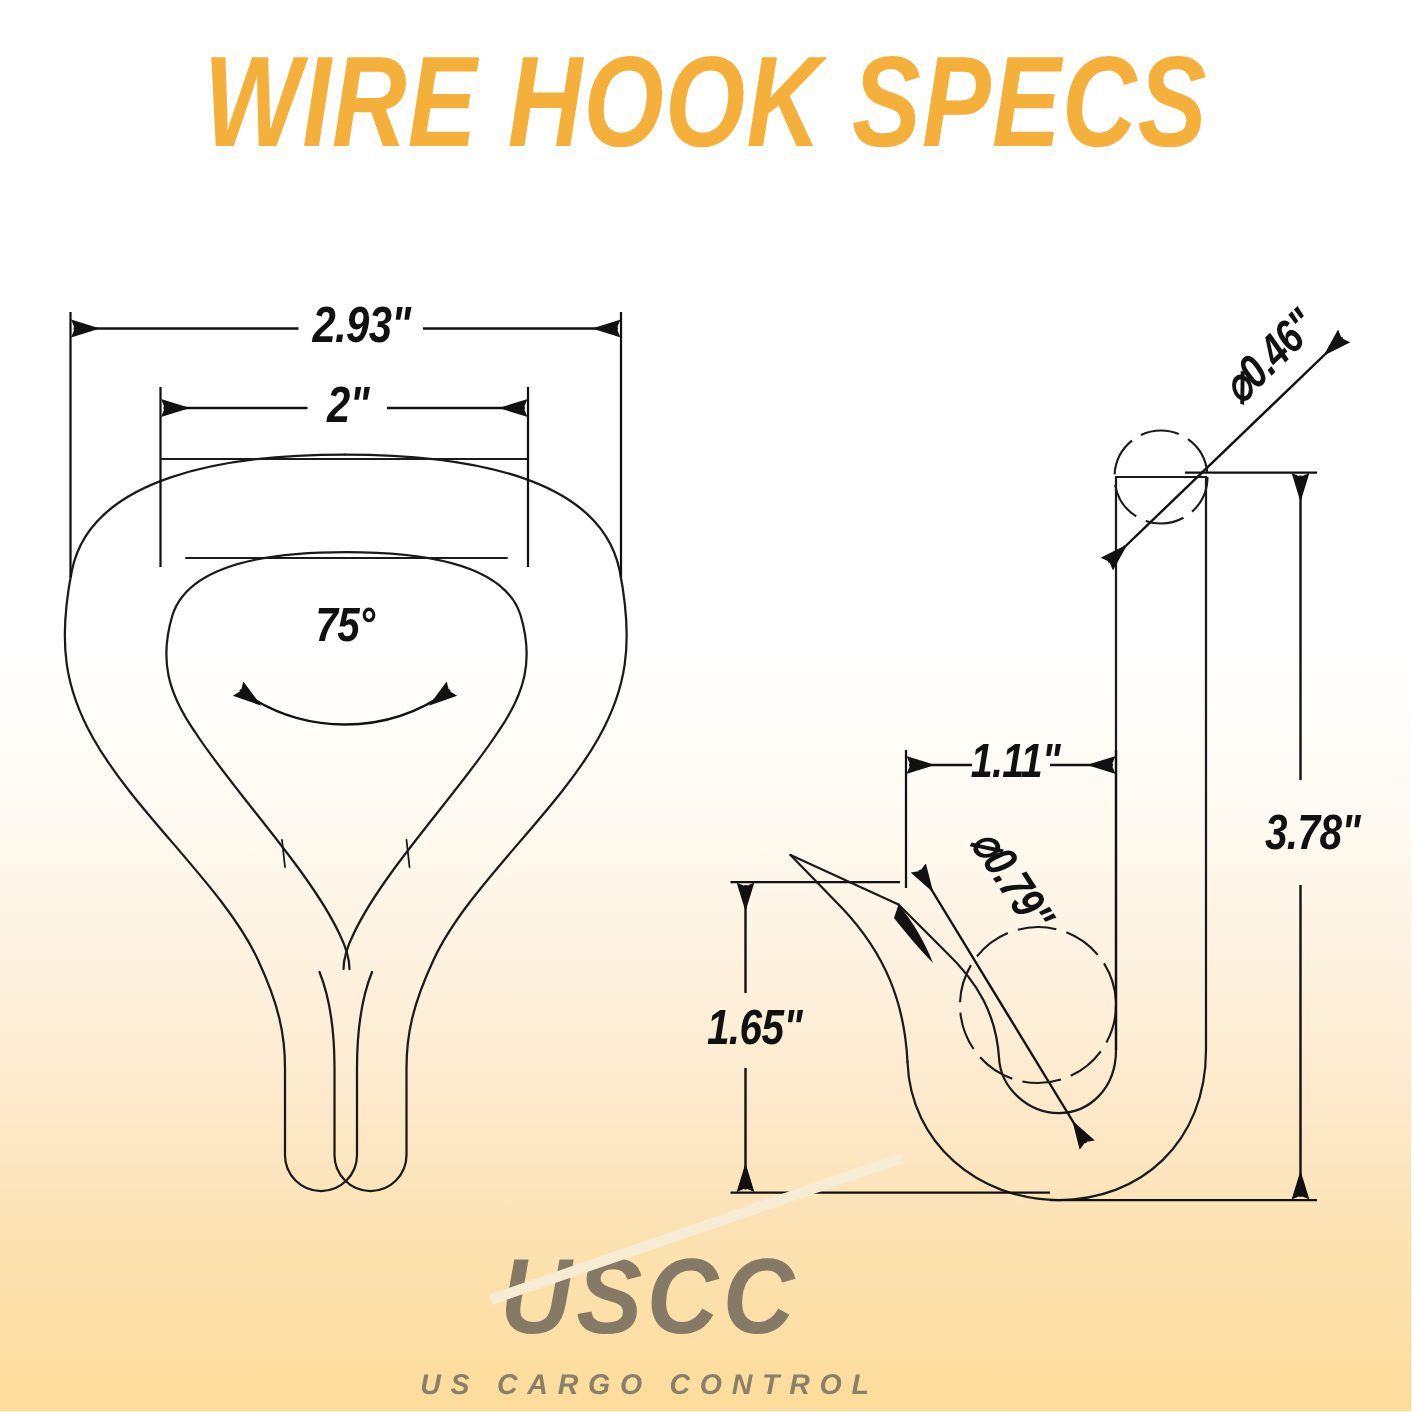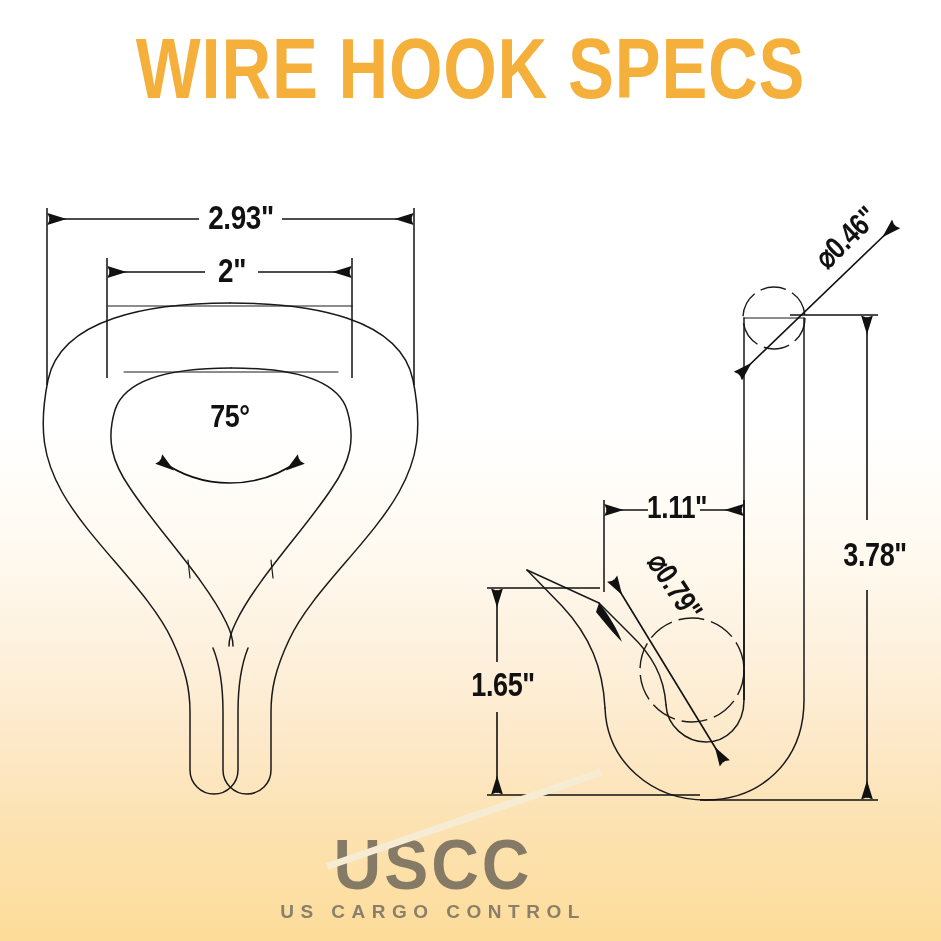--- a/index.html
+++ b/index.html
@@ -15,20 +15,21 @@
     background: linear-gradient(to bottom,
         #ffffff 0%,
         #ffffff 46%,
         #fffaf1 58%,
         #fdf0dc 70%,
         #fde8c6 80%,
         #fce2b1 88%,
         #fddfa4 95%,
         #fddc99 100%);
     font-family: "Liberation Sans", sans-serif;
+    font-style: italic;
   }
 
   
   #title {
     position: absolute;
     top: 18px;
     left: 0;
     width: 941px;
     text-align: center;
     font-family: "Liberation Sans Narrow", "Liberation Sans", sans-serif;
@@ -119,21 +120,21 @@
     left: -6px;
     top: 30px;
     width: 290px;
     height: 7px;
     background: #f6ecd4;
     transform: rotate(-19deg);
     transform-origin: 0 50%;
     pointer-events: none;
   }
   #logo-sub {
-    margin-top: 6px;
+    margin-top: 18px;
     font-family: "Liberation Sans", sans-serif;
     font-weight: bold;
     font-size: 19px;
     letter-spacing: 6.5px;
     color: #8a7f6a;
   }
 </style>
 </head>
 <body>
 

